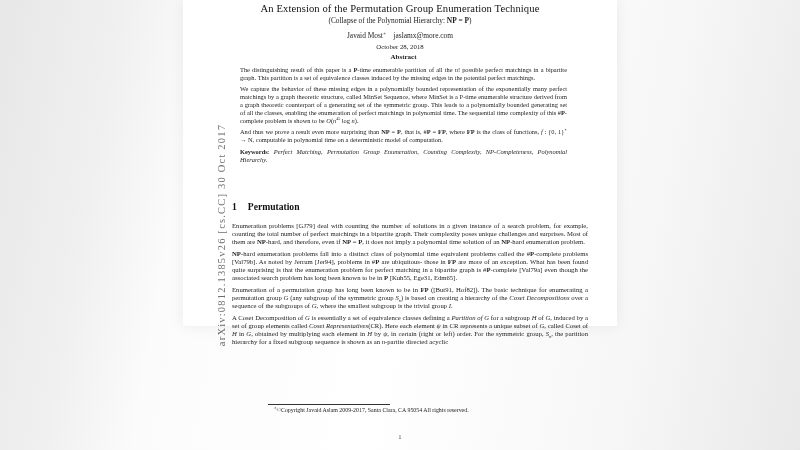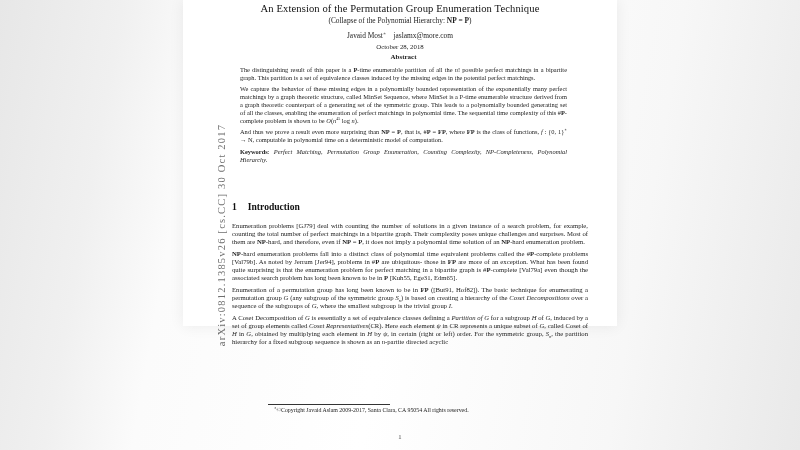--- a/index.html
+++ b/index.html
@@ -68,21 +68,21 @@
 
   <div class="abstract">
     <div class="abstract-heading">Abstract</div>
     <p><span>The distinguishing result of this paper is a </span><span class="b">P</span><span>-time enumerable partition of all the </span><span class="i">n</span><span>! possible perfect matchings in a bipartite graph. This partition is a set of equivalence classes induced by the missing edges in the potential perfect matchings.</span></p>
     <p><span>We capture the behavior of these missing edges in a polynomially bounded representation of the exponentially many perfect matchings by a graph theoretic structure, called MinSet Sequence, where MinSet is a P-time enumerable structure derived from a graph theoretic counterpart of a generating set of the symmetric group. This leads to a polynomially bounded generating set of all the classes, enabling the enumeration of perfect matchings in polynomial time. The sequential time complexity of this #</span><span class="b">P</span><span>-complete problem is shown to be </span><span class="i">O</span><span>(</span><span class="i">n</span><span class="sup">45</span><span> log </span><span class="i">n</span><span>).</span></p>
     <p><span>And thus we prove a result even more surprising than </span><span class="b">NP</span><span> = </span><span class="b">P</span><span>, that is, #</span><span class="b">P</span><span> = </span><span class="b">FP</span><span>, where </span><span class="b">FP</span><span> is the class of functions, </span><span class="i">f</span><span> : {0, 1}</span><span class="sup">∗</span><span> → N, computable in polynomial time on a deterministic model of computation.</span></p>
     <div class="keywords"><span class="b">Keywords</span><span>: </span><span class="i">Perfect Matching, Permutation Group Enumeration, Counting Complexity, NP-Completeness, Polynomial Hierarchy.</span></div>
   </div>
 
   <div class="section-heading">
-    <span class="secnum">1</span><span>Introduction</span>
+    <span class="secnum">1</span><span>Permutation</span>
   </div>
 
   <div class="intro">
     <p><span>Enumeration problems [GJ79] deal with counting the number of solutions in a given instance of a search problem, for example, counting the total number of perfect matchings in a bipartite graph. Their complexity poses unique challenges and surprises. Most of them are </span><span class="b">NP</span><span>-hard, and therefore, even if </span><span class="b">NP</span><span> = </span><span class="b">P</span><span>, it does not imply a polynomial time solution of an </span><span class="b">NP</span><span>-hard enumeration problem.</span></p>
     <p><span class="b">NP</span><span>-hard enumeration problems fall into a distinct class of polynomial time equivalent problems called the #</span><span class="b">P</span><span>-complete problems [Val79b]. As noted by Jerrum [Jer94], problems in #</span><span class="b">P</span><span> are ubiquitous- those in </span><span class="b">FP</span><span> are more of an exception. What has been found quite surprising is that the enumeration problem for perfect matching in a bipartite graph is #</span><span class="b">P</span><span>-complete  [Val79a] even though the associated search problem has long been known to be in </span><span class="b">P</span><span>  [Kuh55, Ege31, Edm65].</span></p>
     <p><span>Enumeration of a permutation group has long been known to be in </span><span class="b">FP</span><span> ([But91, Hof82]). The basic technique for enumerating a permutation group </span><span class="i">G</span><span> (any subgroup of the symmetric group </span><span class="i">S</span><span class="i sub">n</span><span>) is based on creating a hierarchy of the </span><span class="i">Coset Decompositions</span><span> over a sequence of the subgroups of </span><span class="i">G</span><span>, where the smallest subgroup is the trivial group </span><span class="i">I</span><span>.</span></p>
     <p><span>A Coset Decomposition of </span><span class="i">G</span><span> is essentially a set of equivalence classes defining a </span><span class="i">Partition of G</span><span> for a subgroup </span><span class="i">H</span><span> of </span><span class="i">G</span><span>, induced by a set of group elements called </span><span class="i">Coset Representatives</span><span>(CR). Here each element </span><span class="i">ψ</span><span> in CR represents a unique subset of </span><span class="i">G</span><span>, called Coset of </span><span class="i">H</span><span> in </span><span class="i">G</span><span>, obtained by multiplying each element in </span><span class="i">H</span><span> by </span><span class="i">ψ</span><span>, in certain (right or left) order. For the symmetric group, </span><span class="i">S</span><span class="i sub">n</span><span>, the partition hierarchy for a fixed subgroup sequence is shown as an </span><span class="i">n</span><span>-partite directed acyclic</span></p>
   </div>
 
   <div class="footnote-rule"></div>

